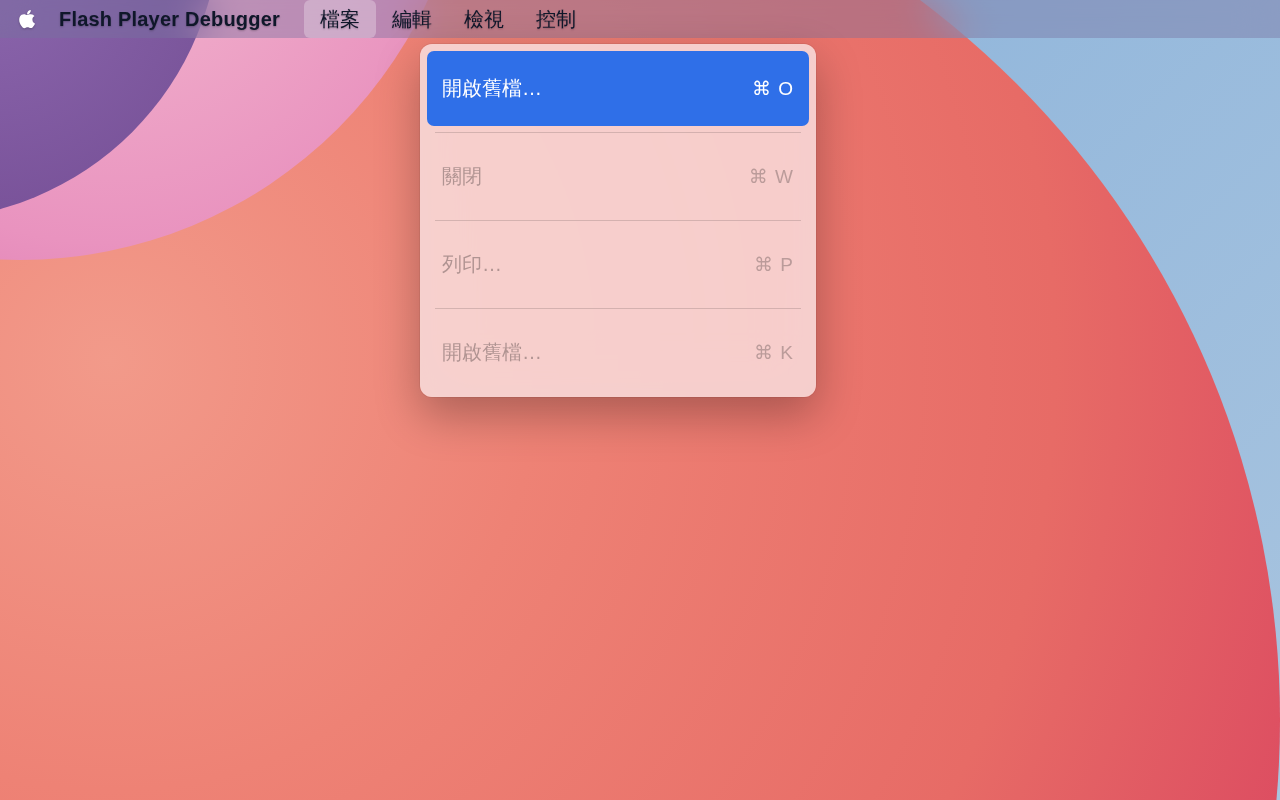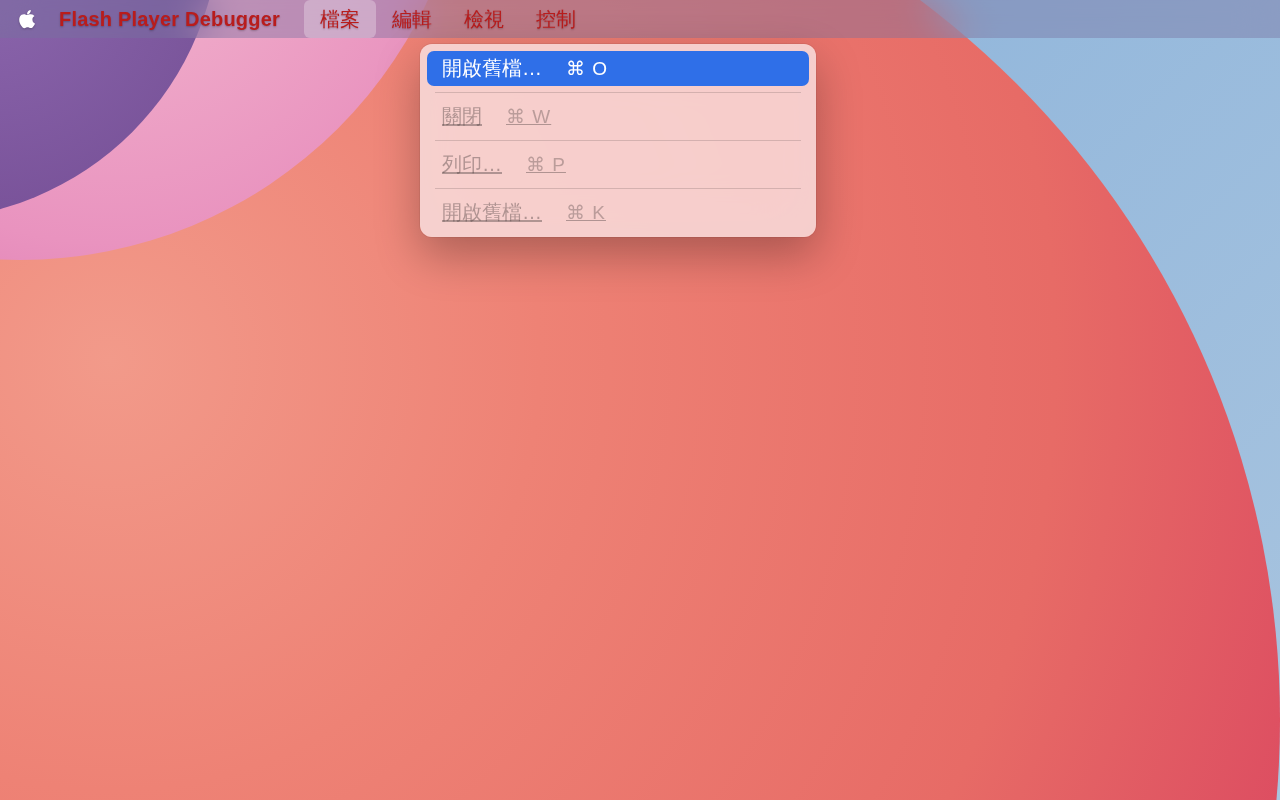--- a/index.html
+++ b/index.html
@@ -47,21 +47,21 @@
 
   .menubar {
     position: relative;
     z-index: 10;
     height: 38px;
     display: flex;
     align-items: center;
     padding: 0 18px;
     background: rgba(120,115,160,0.42);
     backdrop-filter: blur(20px);
-    color: #b91c1c;
+    color: #0f172a;
     font-size: 20px;
     text-shadow: 0 1px 2px rgba(0,0,0,0.25);
   }
   .apple-logo {
     width: 19px;
     height: 22px;
     margin-right: 22px;
     fill: #fff;
     filter: drop-shadow(0 1px 1px rgba(0,0,0,0.25));
   }
@@ -91,33 +91,32 @@
     backdrop-filter: blur(28px) saturate(140%);
     border-radius: 12px;
     box-shadow: 0 18px 45px rgba(0,0,0,0.28), 0 0 0 1px rgba(0,0,0,0.06);
     padding: 7px;
     z-index: 20;
     font-size: 20px;
   }
   .dd-item {
     display: flex;
     align-items: center;
-    padding: 4px 15px;
+    justify-content: space-between;
+    padding: 24px 15px;
     border-radius: 7px;
     color: #1c1c1c;
     cursor: default;
-    gap: 24px;
   }
   .dd-item.highlight {
     background: #2f6fe8;
     color: #fff;
   }
   .dd-item.disabled {
     color: rgba(60,50,50,0.38);
-    text-decoration: underline;
   }
   .dd-item .shortcut {
     font-size: 19px;
     letter-spacing: 1px;
     display: flex;
     align-items: center;
     gap: 2px;
   }
   .dd-item.disabled .shortcut { color: rgba(60,50,50,0.32); }
   .dd-item.highlight .shortcut { color: #fff; }

